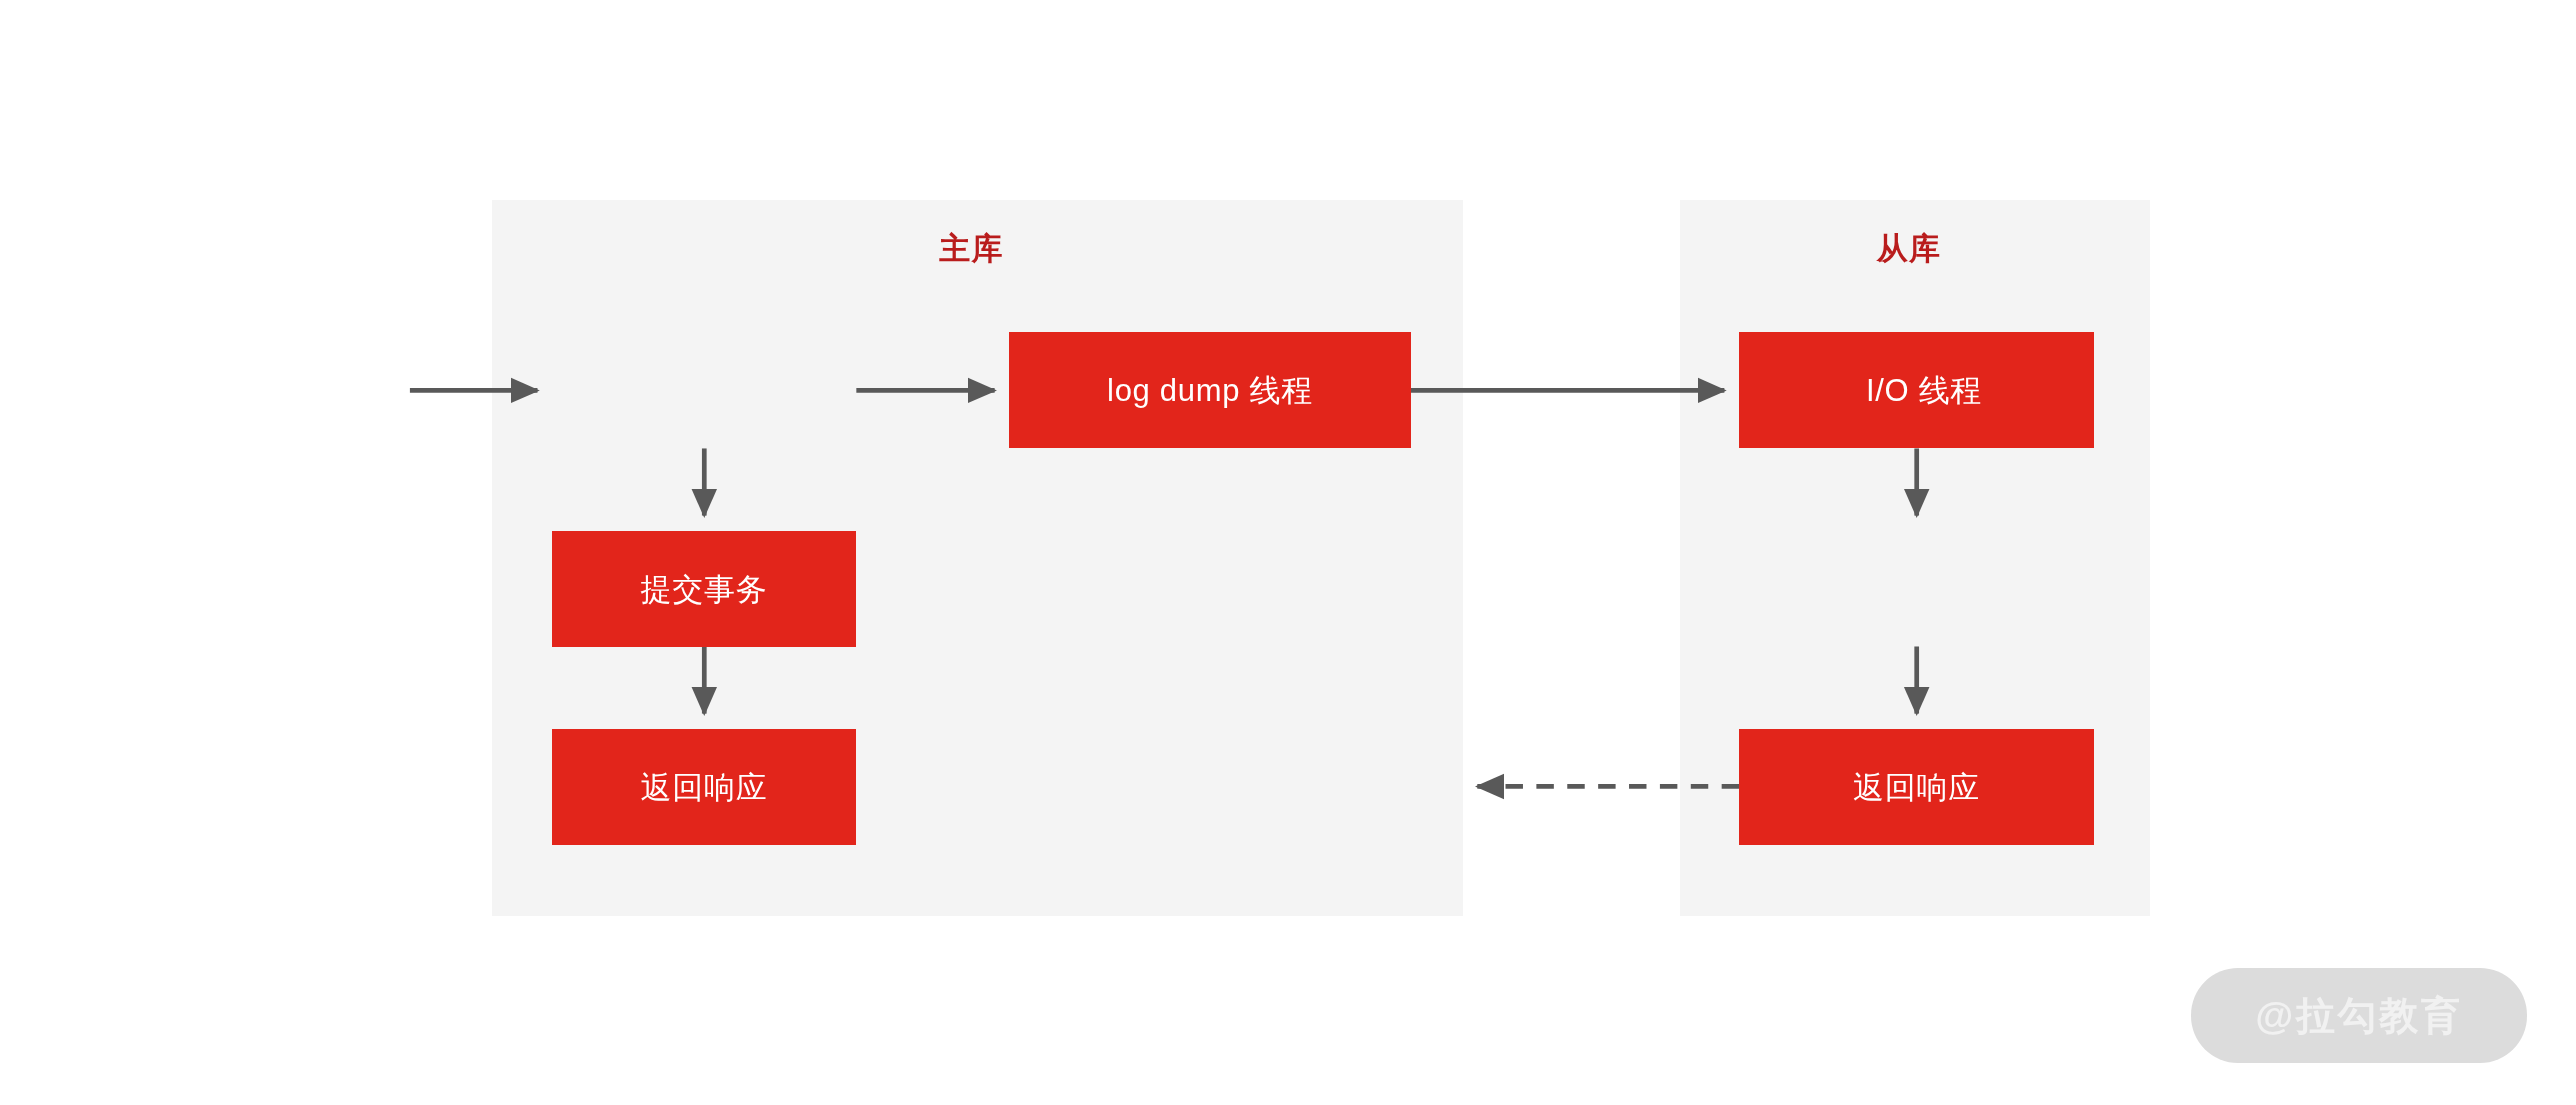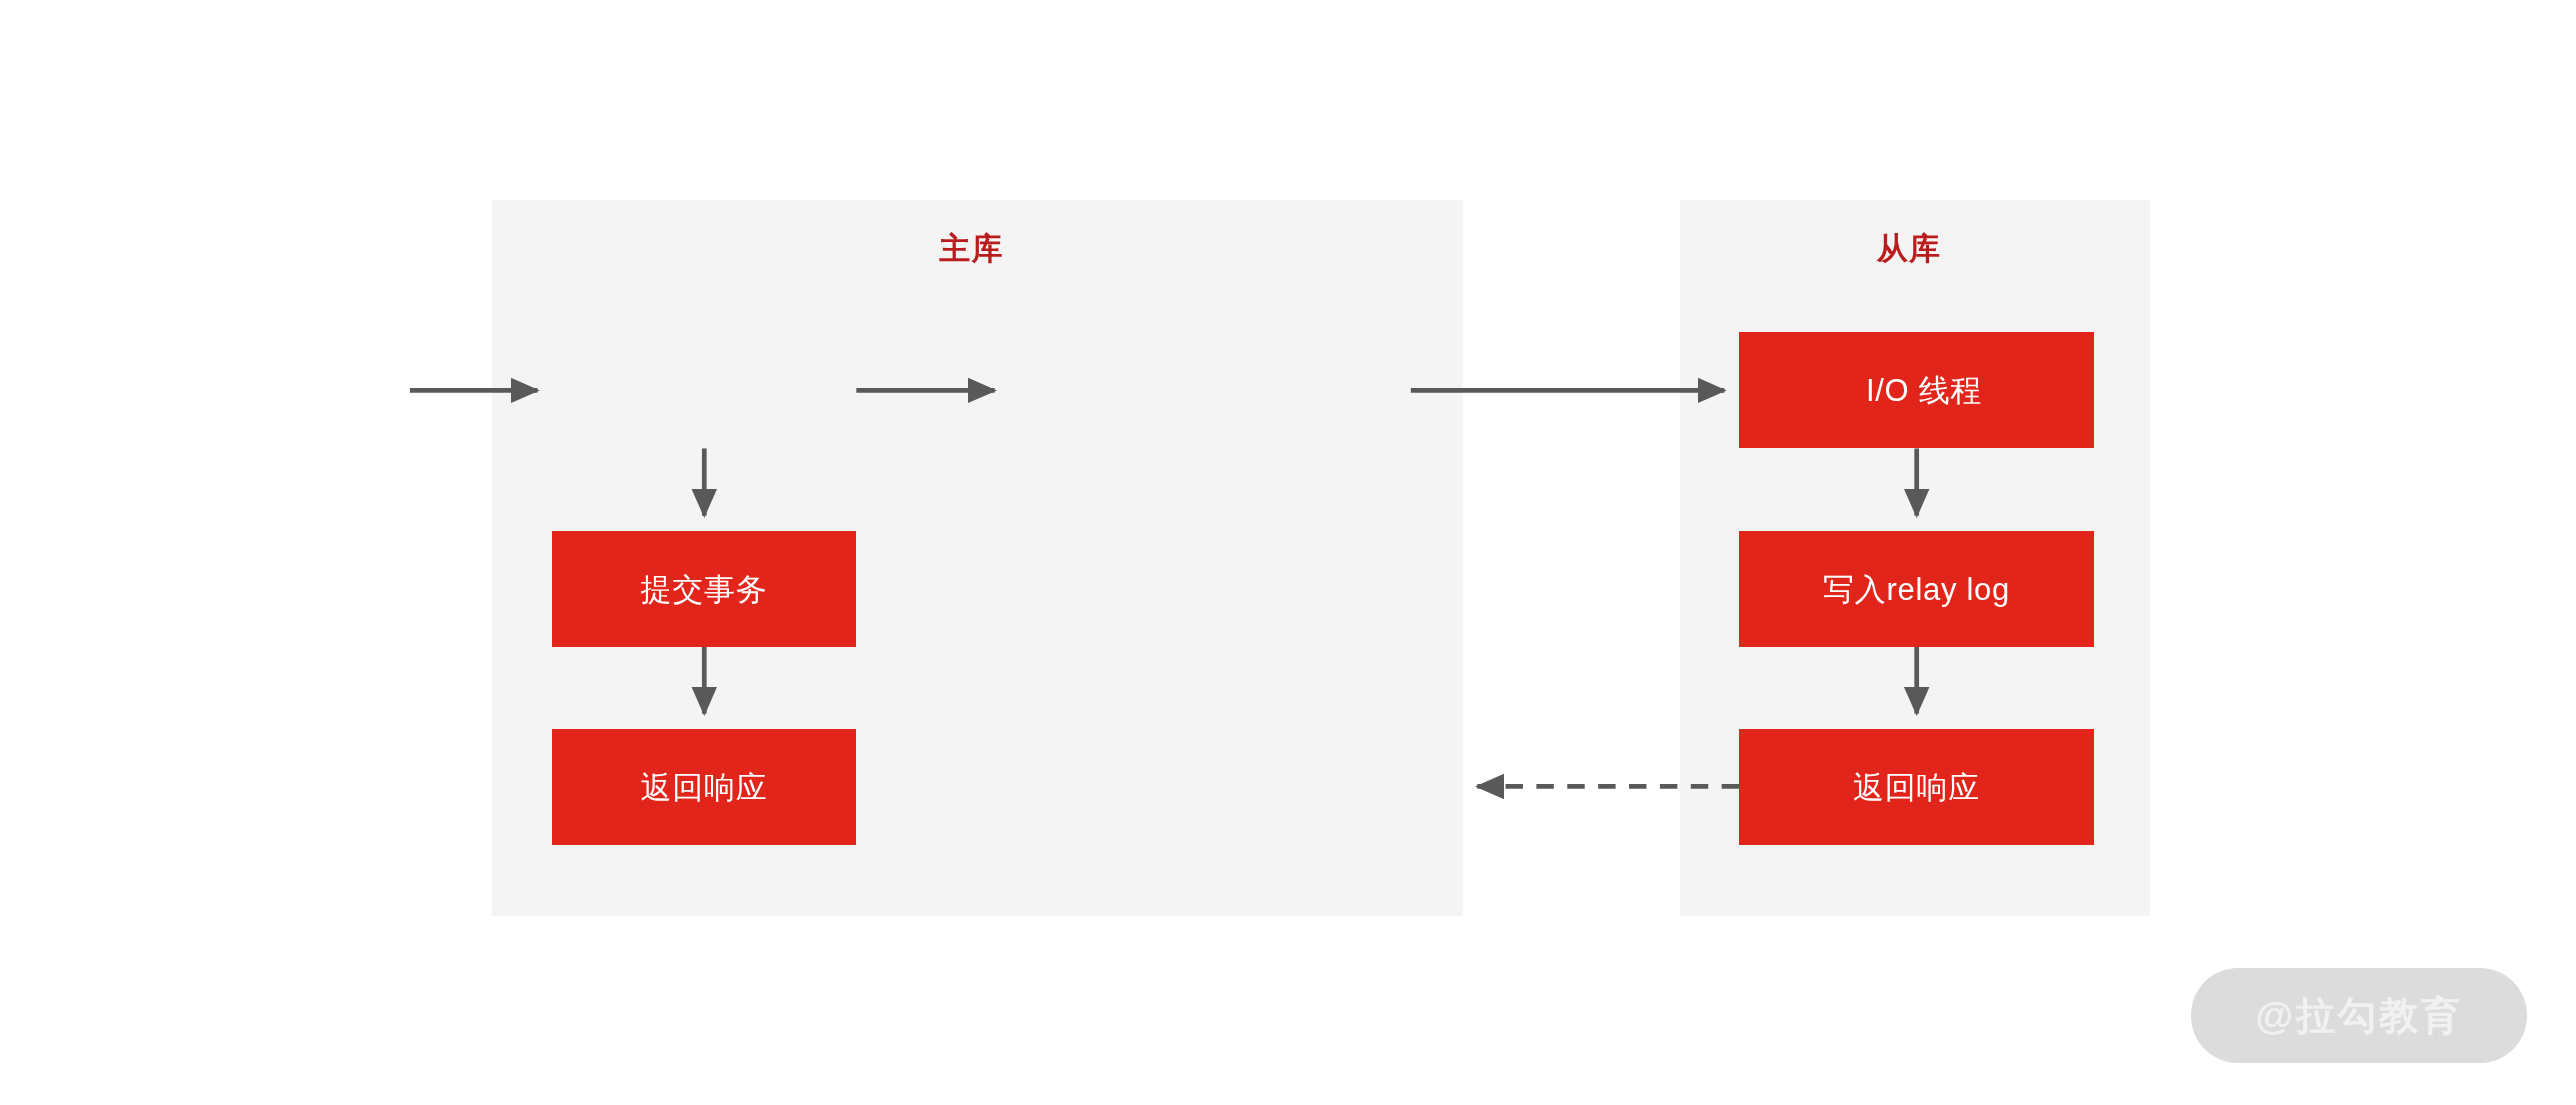--- a/index.html
+++ b/index.html
@@ -119,36 +119,36 @@
       <line x1="2854.5" y1="963" x2="2854.5" y2="1063" stroke="#595959" stroke-width="7" marker-end="url(#arrow-r)"></line>
     </g>
 
      主库 --&gt;
     <g>
       <line x1="2590" y1="1171.5" x2="2200" y2="1171.5" stroke="#595959" stroke-width="7" stroke-dasharray="26 20" marker-end="url(#arrow-r)"></line>
     </g>
   </svg>
 
 
+  <div class="node" style="left:1009px;top:332px;width:402px;height:116px;">
+    <span class="node-label">log dump 线程</span>
+  </div>
 
   <div class="node" style="left:552px;top:531px;width:304px;height:116px;">
     <span class="node-label">提交事务</span>
   </div>
 
   <div class="node" style="left:552px;top:729px;width:304px;height:116px;">
     <span class="node-label">返回响应</span>
   </div>
 
   <div class="node" style="left:1739px;top:332px;width:355px;height:116px;padding-left:15px;">
     <span class="node-label">I/O 线程</span>
   </div>
 
-  <div class="node" style="left:1739px;top:531px;width:355px;height:116px;">
-    <span class="node-label">写入relay log</span>
-  </div>
 
   <div class="node" style="left:1739px;top:729px;width:355px;height:116px;">
     <span class="node-label">返回响应</span>
   </div>
 
   <div class="watermark" style="left:2191px;top:968px;width:336px;height:95px;">
     <span class="watermark-text">@拉勾教育</span>
   </div>
 
 </div>

